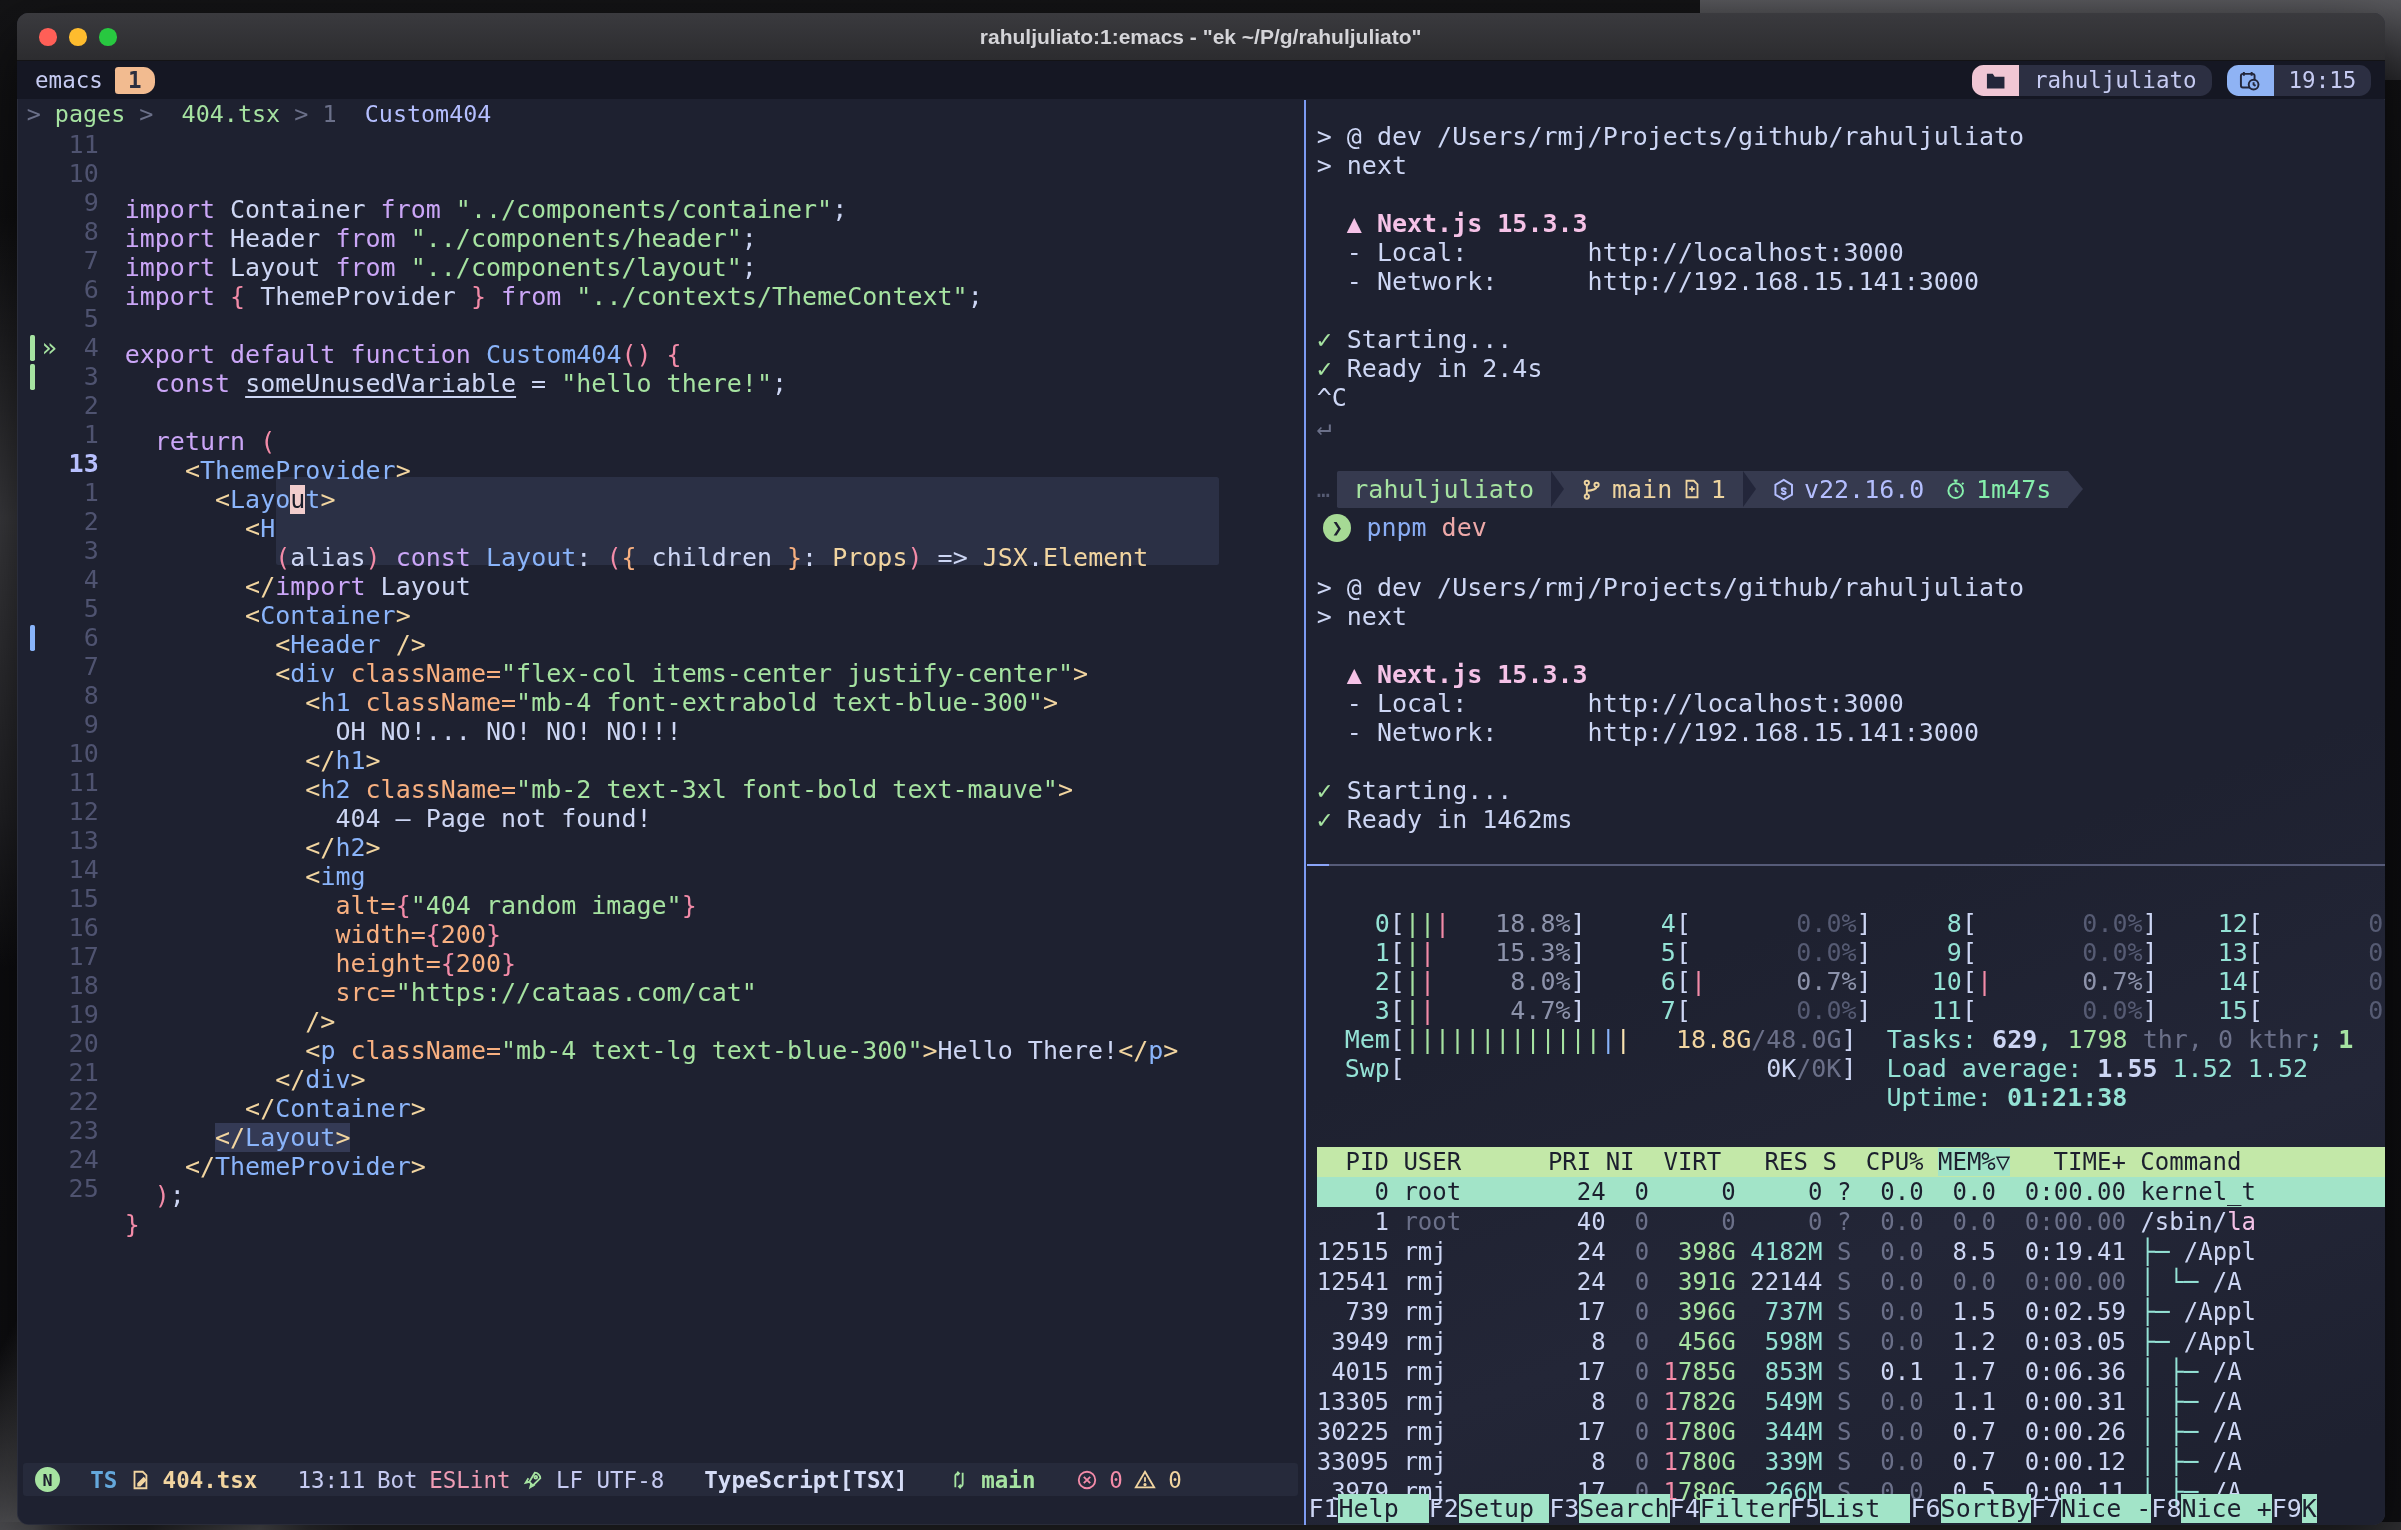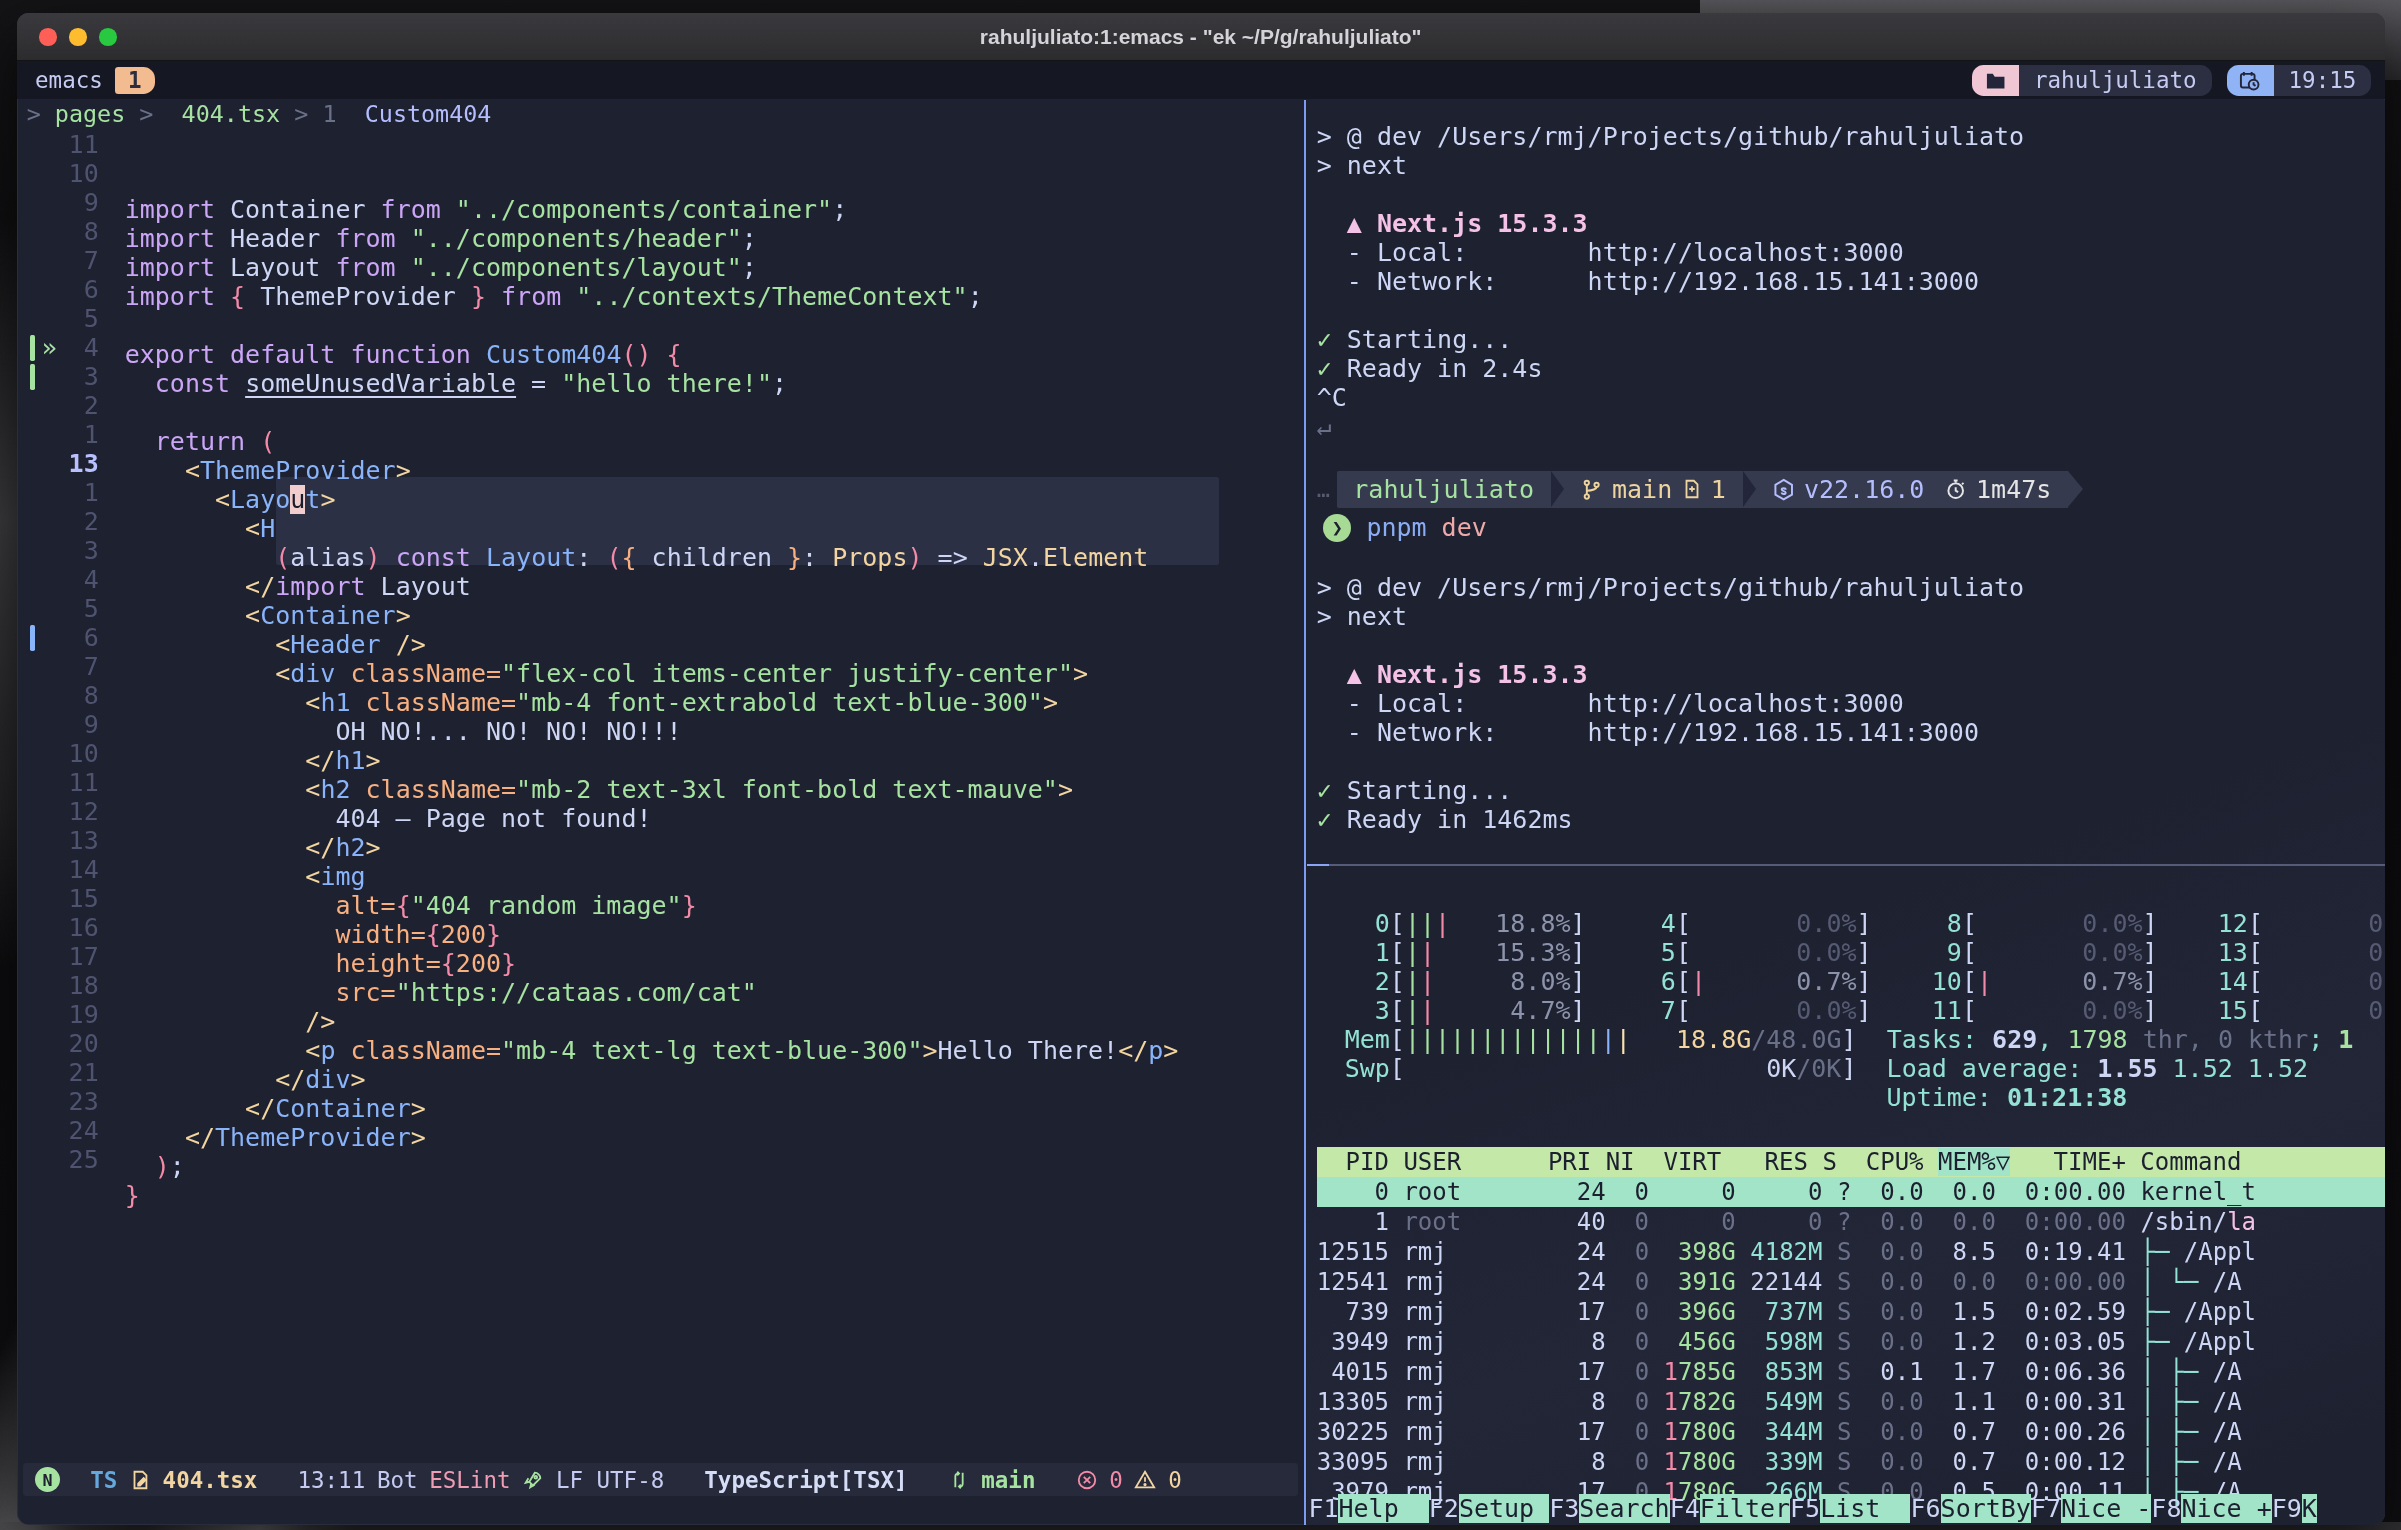--- a/index.html
+++ b/index.html
@@ -90,21 +90,21 @@
   .termtop{position:absolute;left:10px;top:22px;right:8px;font-size:25px;}
   .tline{height:29px;line-height:29px;white-space:pre;}
   .promptline{height:38px;display:flex;align-items:center;}
   .pre-ellipsis{color:#565b73;font-size:22px;margin-right:6.7px;}
   .pbar{display:flex;align-items:center;height:37px;background:#363a4f;border-radius:1.7px 0 0 1.7px;}
   .pseg{display:flex;align-items:center;gap:8.3px;padding:0 16.7px;height:100%;}
   .pchev{width:0;height:0;border-top:18.4px solid transparent;border-bottom:18.4px solid transparent;
      border-left:13.4px solid #23263a;}
   .pend{width:0;height:0;border-top:18.4px solid transparent;border-bottom:18.4px solid transparent;
      border-left:15px solid #363a4f;}
-  .p-user{color:#a6e3a1;} .p-git{color:#eed49f;} .p-node{color:#b4befe;} .p-dur{color:#e5e5e5;}
+  .p-user{color:#a6e3a1;} .p-git{color:#eed49f;} .p-node{color:#b4befe;} .p-dur{color:#86efac;}
   .cmdline{height:32px;display:flex;align-items:center;gap:15px;margin-top:3.3px;}
   .cmdcircle{width:28px;height:28px;border-radius:50%;background:#a6da95;color:#1e2130;
      display:flex;align-items:center;justify-content:center;font-size:18.4px;font-weight:bold;margin-left:6.7px;}
   .cmd-name{color:#8aadf4;} .cmd-arg{color:#eea9a9;}
 
   
   .hdiv{position:absolute;left:0;top:764px;right:0;height:1.7px;background:#565b78;}
   .hdiv::before{content:"";position:absolute;left:0;top:0;width:22px;height:1.7px;background:#8aa4f8;}
   .meters{position:absolute;left:38px;top:809px;font-size:25px;}
   .mline{height:29px;line-height:29px;white-space:pre;}
@@ -200,20 +200,21 @@
           <div class="cline"><span class="ln">12</span><span class="cd"><span class="tk c-t">            </span><span class="tk c-y">&lt;/</span><span class="tk c-b">h2</span><span class="tk c-y">&gt;</span></span></div>
           <div class="cline"><span class="ln">13</span><span class="cd"><span class="tk c-t">            </span><span class="tk c-y">&lt;</span><span class="tk c-b">img</span></span></div>
           <div class="cline"><span class="ln">14</span><span class="cd"><span class="tk c-t">              </span><span class="tk c-o">alt</span><span class="tk c-o">=</span><span class="tk c-p">{</span><span class="tk c-s">"404 random image"</span><span class="tk c-p">}</span></span></div>
           <div class="cline"><span class="ln">15</span><span class="cd"><span class="tk c-t">              </span><span class="tk c-o">width</span><span class="tk c-o">=</span><span class="tk c-p">{</span><span class="tk c-o">200</span><span class="tk c-p">}</span></span></div>
           <div class="cline"><span class="ln">16</span><span class="cd"><span class="tk c-t">              </span><span class="tk c-o">height</span><span class="tk c-o">=</span><span class="tk c-p">{</span><span class="tk c-o">200</span><span class="tk c-p">}</span></span></div>
           <div class="cline"><span class="ln">17</span><span class="cd"><span class="tk c-t">              </span><span class="tk c-o">src</span><span class="tk c-o">=</span><span class="tk c-s">"https://cataas.com/cat"</span></span></div>
           <div class="cline"><span class="ln">18</span><span class="cd"><span class="tk c-t">            </span><span class="tk c-y">/&gt;</span></span></div>
           <div class="cline"><span class="ln">19</span><span class="cd"><span class="tk c-t">            </span><span class="tk c-y">&lt;</span><span class="tk c-b">p</span><span class="tk c-t"> </span><span class="tk c-o">className</span><span class="tk c-o">=</span><span class="tk c-s">"mb-4 text-lg text-blue-300"</span><span class="tk c-y">&gt;</span><span class="tk c-t">Hello There!</span><span class="tk c-y">&lt;/</span><span class="tk c-b">p</span><span class="tk c-y">&gt;</span></span></div>
           <div class="cline"><span class="ln">20</span><span class="cd"><span class="tk c-t">          </span><span class="tk c-y">&lt;/</span><span class="tk c-b">div</span><span class="tk c-y">&gt;</span></span></div>
           <div class="cline"><span class="ln">21</span><span class="cd"><span class="tk c-t">        </span><span class="tk c-y">&lt;/</span><span class="tk c-b">Container</span><span class="tk c-y">&gt;</span></span></div>
+          <div class="cline"><span class="ln">22</span><span class="cd"><span class="tk c-t">      </span><span class="tk c-y hl">&lt;/</span><span class="tk c-b hl">Layout</span><span class="tk c-y hl">&gt;</span></span></div>
           <div class="cline"><span class="ln">23</span><span class="cd"><span class="tk c-t">    </span><span class="tk c-y">&lt;/</span><span class="tk c-b">ThemeProvider</span><span class="tk c-y">&gt;</span></span></div>
           <div class="cline"><span class="ln">24</span><span class="cd"><span class="tk c-t">  </span><span class="tk c-p">)</span><span class="tk c-t">;</span></span></div>
           <div class="cline"><span class="ln">25</span><span class="cd"><span class="tk c-p">}</span></span></div>
         </div>
 
       <div class="modeline">
         <span class="nbadge">N</span>
         <span class="sp8"></span>
         <span class="tsbadge">TS</span>
         <span class="mlicon" style="color:#f2d5a0">

